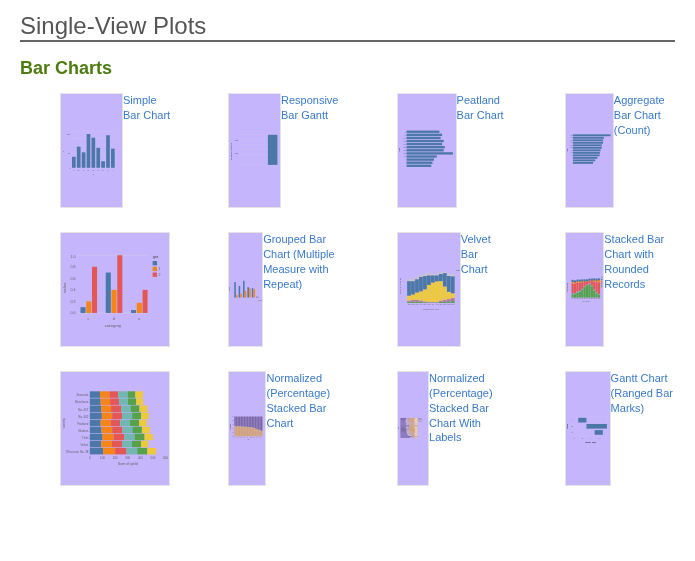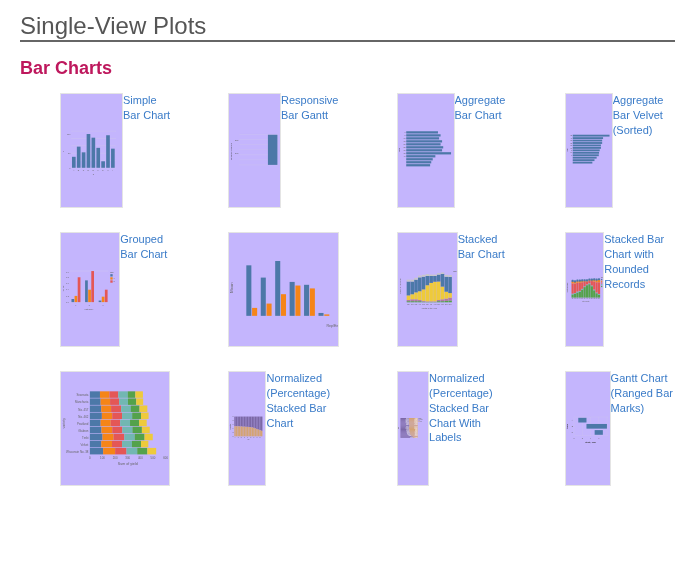--- a/index.html
+++ b/index.html
@@ -1,19 +1,19 @@
 <!DOCTYPE html>
 <html><head>
 <meta charset="utf-8">
 <style>
   * { margin:0; padding:0; box-sizing:border-box; }
   body { font-family:-apple-system,BlinkMacSystemFont,"Segoe UI",Arial,sans-serif; padding:12px 20px; background:#fff; color:#333; width:695px;}
   h1.page-title { font-size:24px; font-weight:400; color:#555; }
   hr { border:none; border-top:2px solid #666; margin-bottom:16px; }
-  h2.section-title { font-size:18px; font-weight:700; color:#be185d; margin-bottom:14px; }
+  h2.section-title { font-size:18px; font-weight:700; color:#4d7c0f; margin-bottom:14px; }
   .grid { display:grid; grid-template-columns:repeat(4,1fr); gap:18px 18px; }
   .card { display:flex; flex-direction:row;padding-left:40px; }
   .thumb { width:100%; height:115px; border:1px solid #e4e4e4; background:#c4b5fd; position:relative; margin-bottom:6px; overflow:hidden; }
   .caption { color:#3a7bc8; font-size:11px; line-height:1.35; cursor:pointer; }
   svg { width:100%; height:100%; display:block; }
   text { font-family:Arial,sans-serif; }
 </style>
 </head>
 <body>
 
@@ -117,21 +117,21 @@
               <text x="-2" y="37">20</text>
               <text x="-2" y="45">25</text>
           <text x="-2" y="53">30</text>
               <text x="-2" y="61">35</text>
               <text x="-2" y="69">40</text>
         </g>
         <text x="-16" y="50" font-size="6" fill="#333" transform="rotate(-90 -16 50)" text-anchor="middle">age</text>
       </g>
     </svg>
   </div>
-  <span class="caption">Aggregate Bar Chart</span>
+  <span class="caption">Peatland Bar Chart</span>
 </div>
 
 <div class="card">
   <div class="thumb">
     <svg viewBox="0 0 150 115">
       <g transform="translate(22,6)">
         <rect x="0" y="0" width="120" height="6" fill="#4c78a8"></rect>
         <rect x="0" y="8" width="99" height="6" fill="#4c78a8"></rect>
         <rect x="0" y="16" width="96" height="6" fill="#4c78a8"></rect>
         <rect x="0" y="24" width="96" height="6" fill="#4c78a8"></rect>
@@ -151,21 +151,21 @@
               <text x="-2" y="37">15</text>
               <text x="-2" y="45">20</text>
           <text x="-2" y="53">5</text>
               <text x="-2" y="61">10</text>
               <text x="-2" y="69">0</text>
         </g>
         <text x="-16" y="50" font-size="6" fill="#333" transform="rotate(-90 -16 50)" text-anchor="middle">age</text>
       </g>
     </svg>
   </div>
-  <span class="caption">Aggregate Bar Velvet (Sorted)</span>
+  <span class="caption">Aggregate Bar Chart (Count)</span>
 </div>
 
 <div class="card">
   <div class="thumb">
     <svg viewBox="0 0 150 115">
       <g transform="translate(22,10)">
         <g stroke="#ddd" stroke-width="0.5">
           <line x1="0" y1="0" x2="100" y2="0"></line>
               <line x1="0" y1="80" x2="100" y2="80"></line>
         </g>
@@ -197,21 +197,20 @@
           <text x="0" y="4" font-weight="bold">gra</text>
           <rect x="0" y="8" width="6" height="6" fill="#4c78a8"></rect>
           <rect x="0" y="16" width="6" height="6" fill="#f58518"></rect>
               <text x="8" y="21">1</text>
           <rect x="0" y="24" width="6" height="6" fill="#e45756"></rect>
               <text x="8" y="29">2</text>
         </g>
       </g>
     </svg>
   </div>
-  <span class="caption">Grouped Bar Chart</span>
 </div>
 
 <div class="card">
   <div class="thumb">
     <svg viewBox="0 0 150 115">
       <g transform="translate(20,10)">
         <rect x="4" y="14" width="7" height="70" fill="#4c78a8"></rect>
             <rect x="12" y="73" width="7" height="11" fill="#f58518"></rect>
         <rect x="24" y="31" width="7" height="53" fill="#4c78a8"></rect>
             <rect x="32" y="67" width="7" height="17" fill="#f58518"></rect>
@@ -221,20 +220,21 @@
             <rect x="72" y="42" width="7" height="42" fill="#f58518"></rect>
         <rect x="84" y="41" width="7" height="43" fill="#4c78a8"></rect>
             <rect x="92" y="46" width="7" height="38" fill="#f58518"></rect>
         <rect x="104" y="80" width="7" height="4" fill="#4c78a8"></rect>
             <rect x="112" y="82" width="7" height="2" fill="#f58518"></rect>
         <text x="-14" y="45" font-size="6" fill="#666" transform="rotate(-90 -14 45)" text-anchor="middle">Mean</text>
         <text x="115" y="100" font-size="5" fill="#666">Rep/Err</text>
       </g>
     </svg>
   </div>
+  <span class="caption">Grouped Bar Chart (Multiple Measure with Repeat)</span>
 </div>
 
 <div class="card">
   <div class="thumb">
     <svg viewBox="0 0 150 115" id="thumb6svg">
           <g transform="translate(22,8)">
             <rect x="0" y="79.07142857142857" width="9" height="2.9285714285714284" fill="#54a24b"></rect>
             <rect x="0" y="76.14285714285714" width="9" height="2.9285714285714284" fill="#b279a2"></rect>
             <rect x="0" y="64.42857142857143" width="9" height="11.714285714285714" fill="#eeca3b"></rect>
             <rect x="0" y="29.285714285714292" width="9" height="35.14285714285714" fill="#4c78a8"></rect>
@@ -307,21 +307,21 @@
               <text x="90.89999999999999" y="88">Oct</text>
               <text x="100.5" y="88">Nov</text>
               <text x="110.1" y="88">Dec</text>
             </g>
             <text x="57.599999999999994" y="98" font-size="5" fill="#666" text-anchor="middle">Month of the year</text>
             <text x="-14" y="41" font-size="5" fill="#666" transform="rotate(-90 -14 41)" text-anchor="middle">Count of Records</text>
             <text x="118.19999999999999" y="4" font-size="4" font-weight="bold" fill="#666">Wea</text>
           </g>
         </svg>
   </div>
-  <span class="caption">Stacked Bar Chart</span>
+  <span class="caption">Velvet Bar Chart</span>
 </div>
 
 <div class="card">
   <div class="thumb">
     <svg viewBox="0 0 150 115" id="thumb7svg">
           <g transform="translate(22,8)">
             <rect x="0" y="69.11428571428571" width="9" height="12.885714285714286" rx="0" fill="#54a24b"></rect>
             <rect x="0" y="66.18571428571428" width="9" height="2.9285714285714284" rx="0" fill="#72b7b2"></rect>
             <rect x="0" y="25.185714285714283" width="9" height="41" rx="0" fill="#e45756"></rect>
             <rect x="0" y="16.4" width="9" height="8.785714285714285" rx="0" fill="#f58518"></rect>

